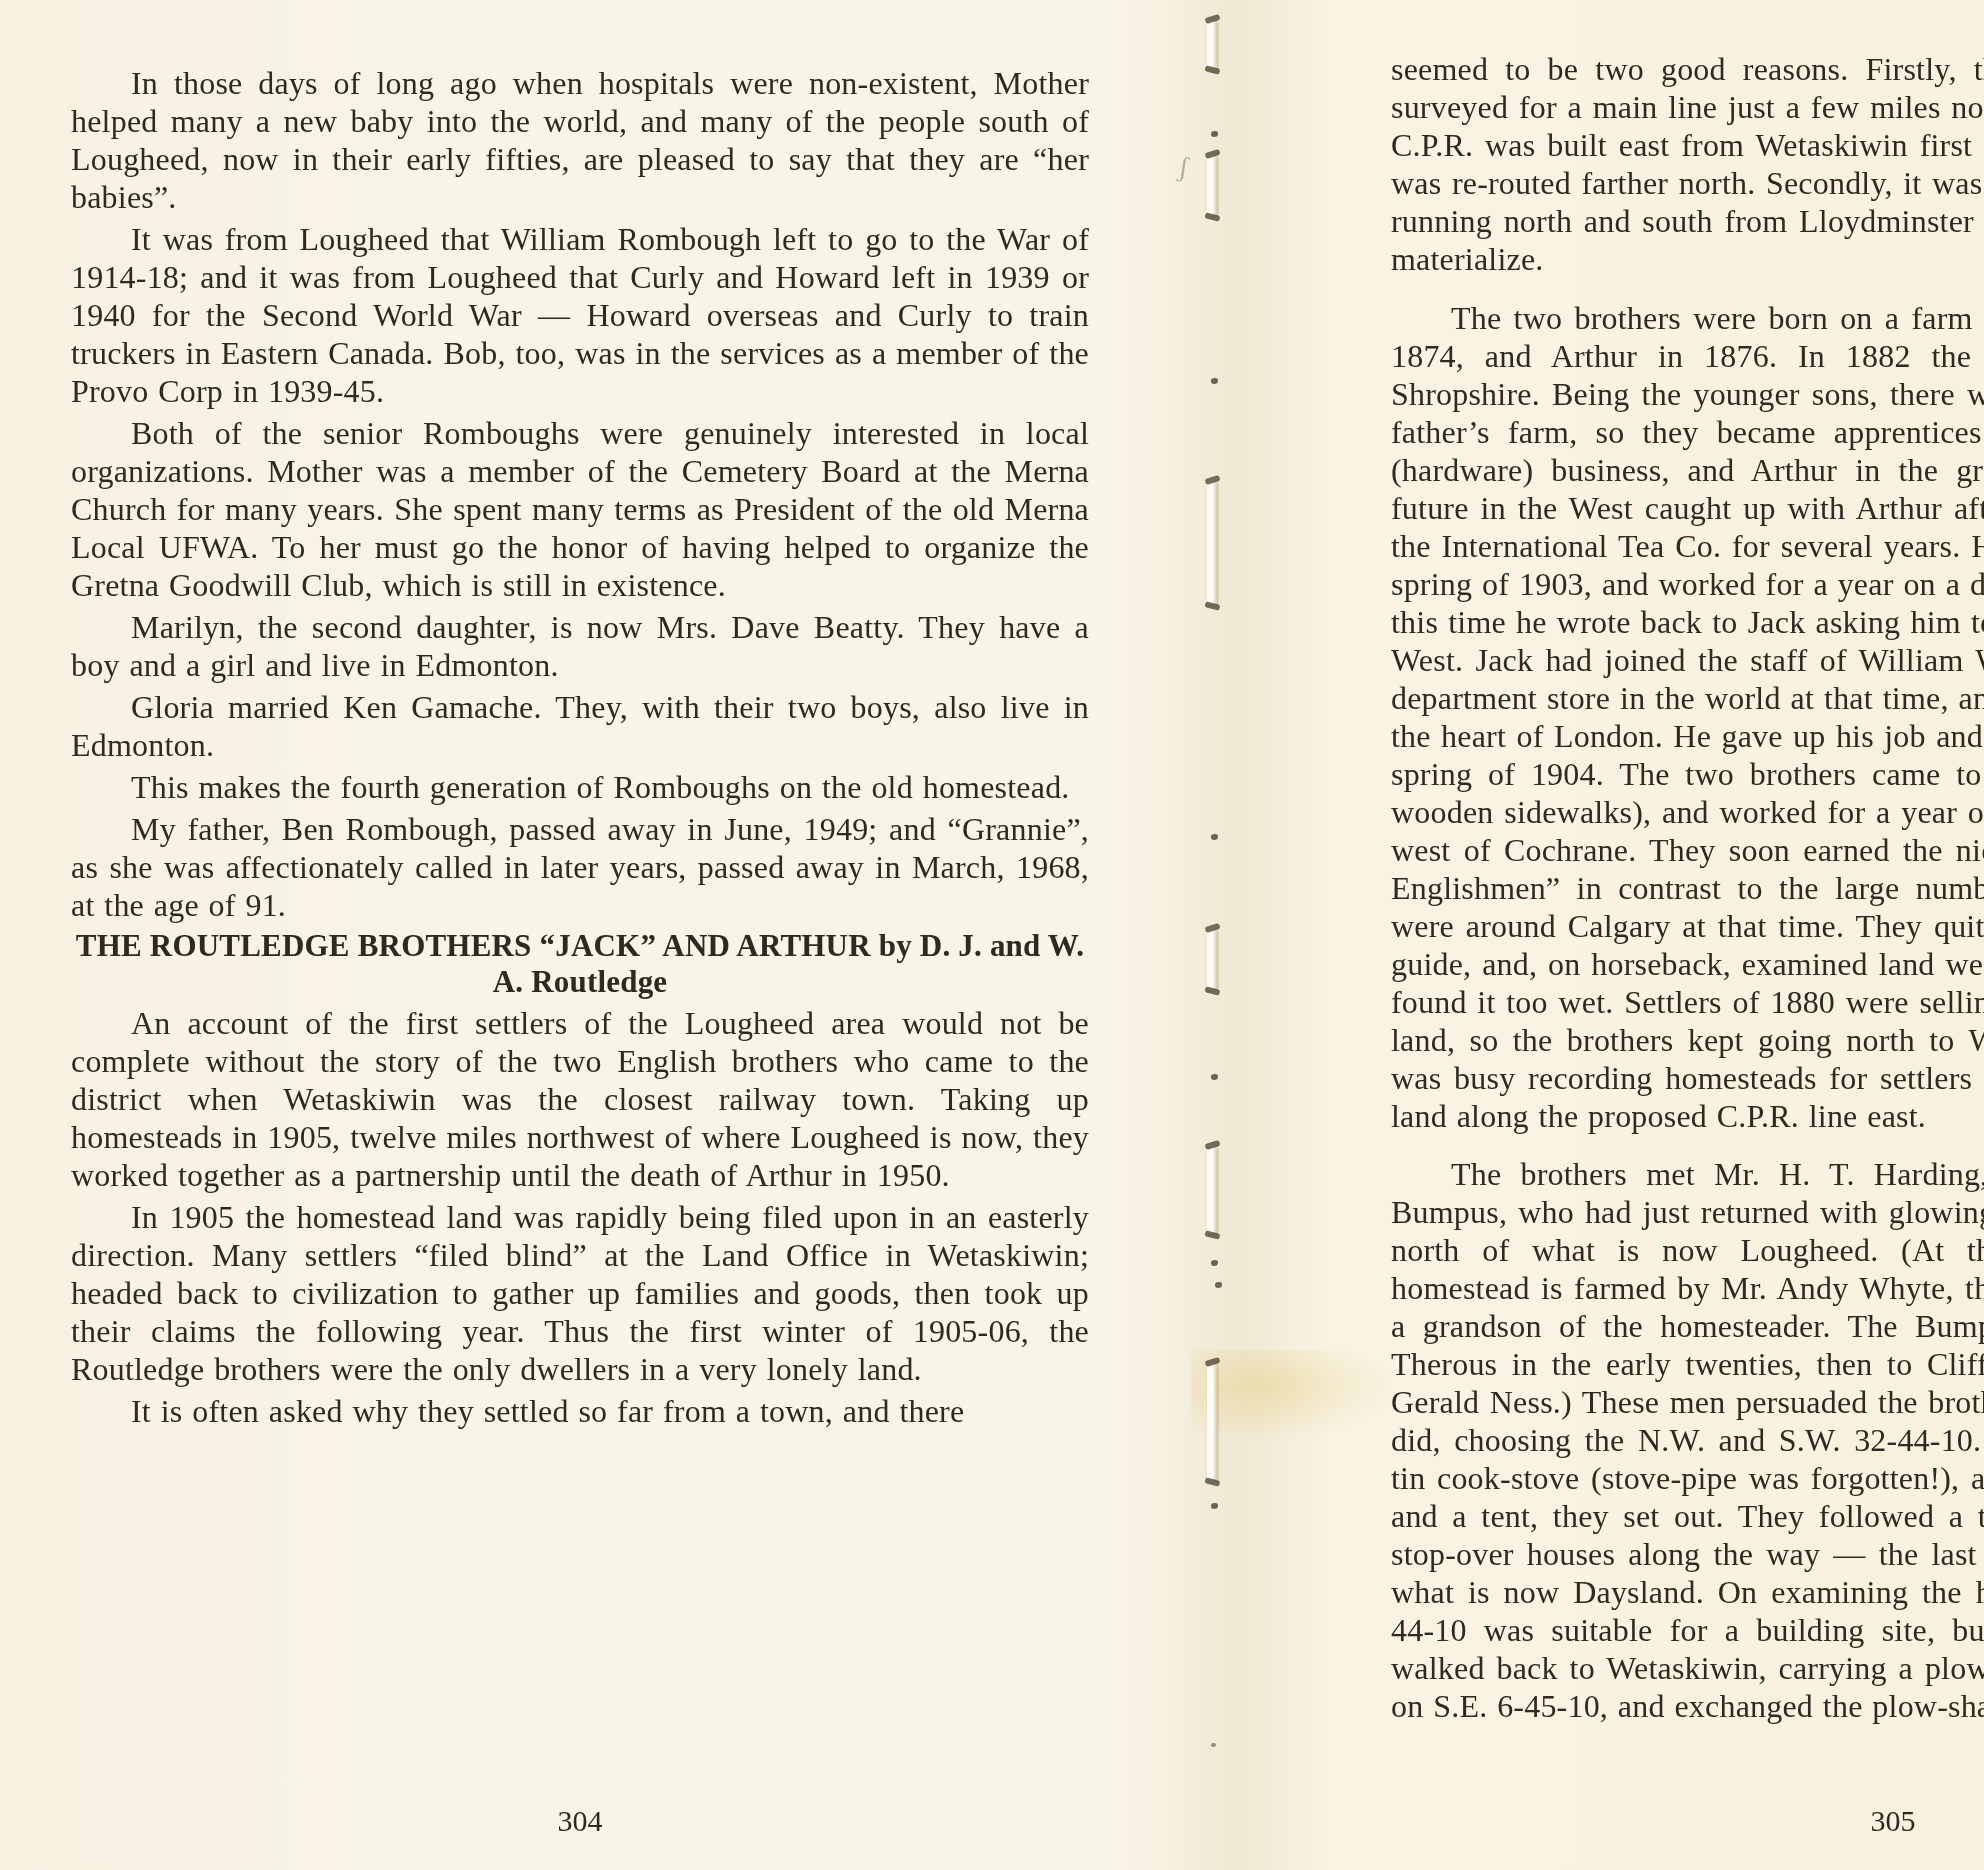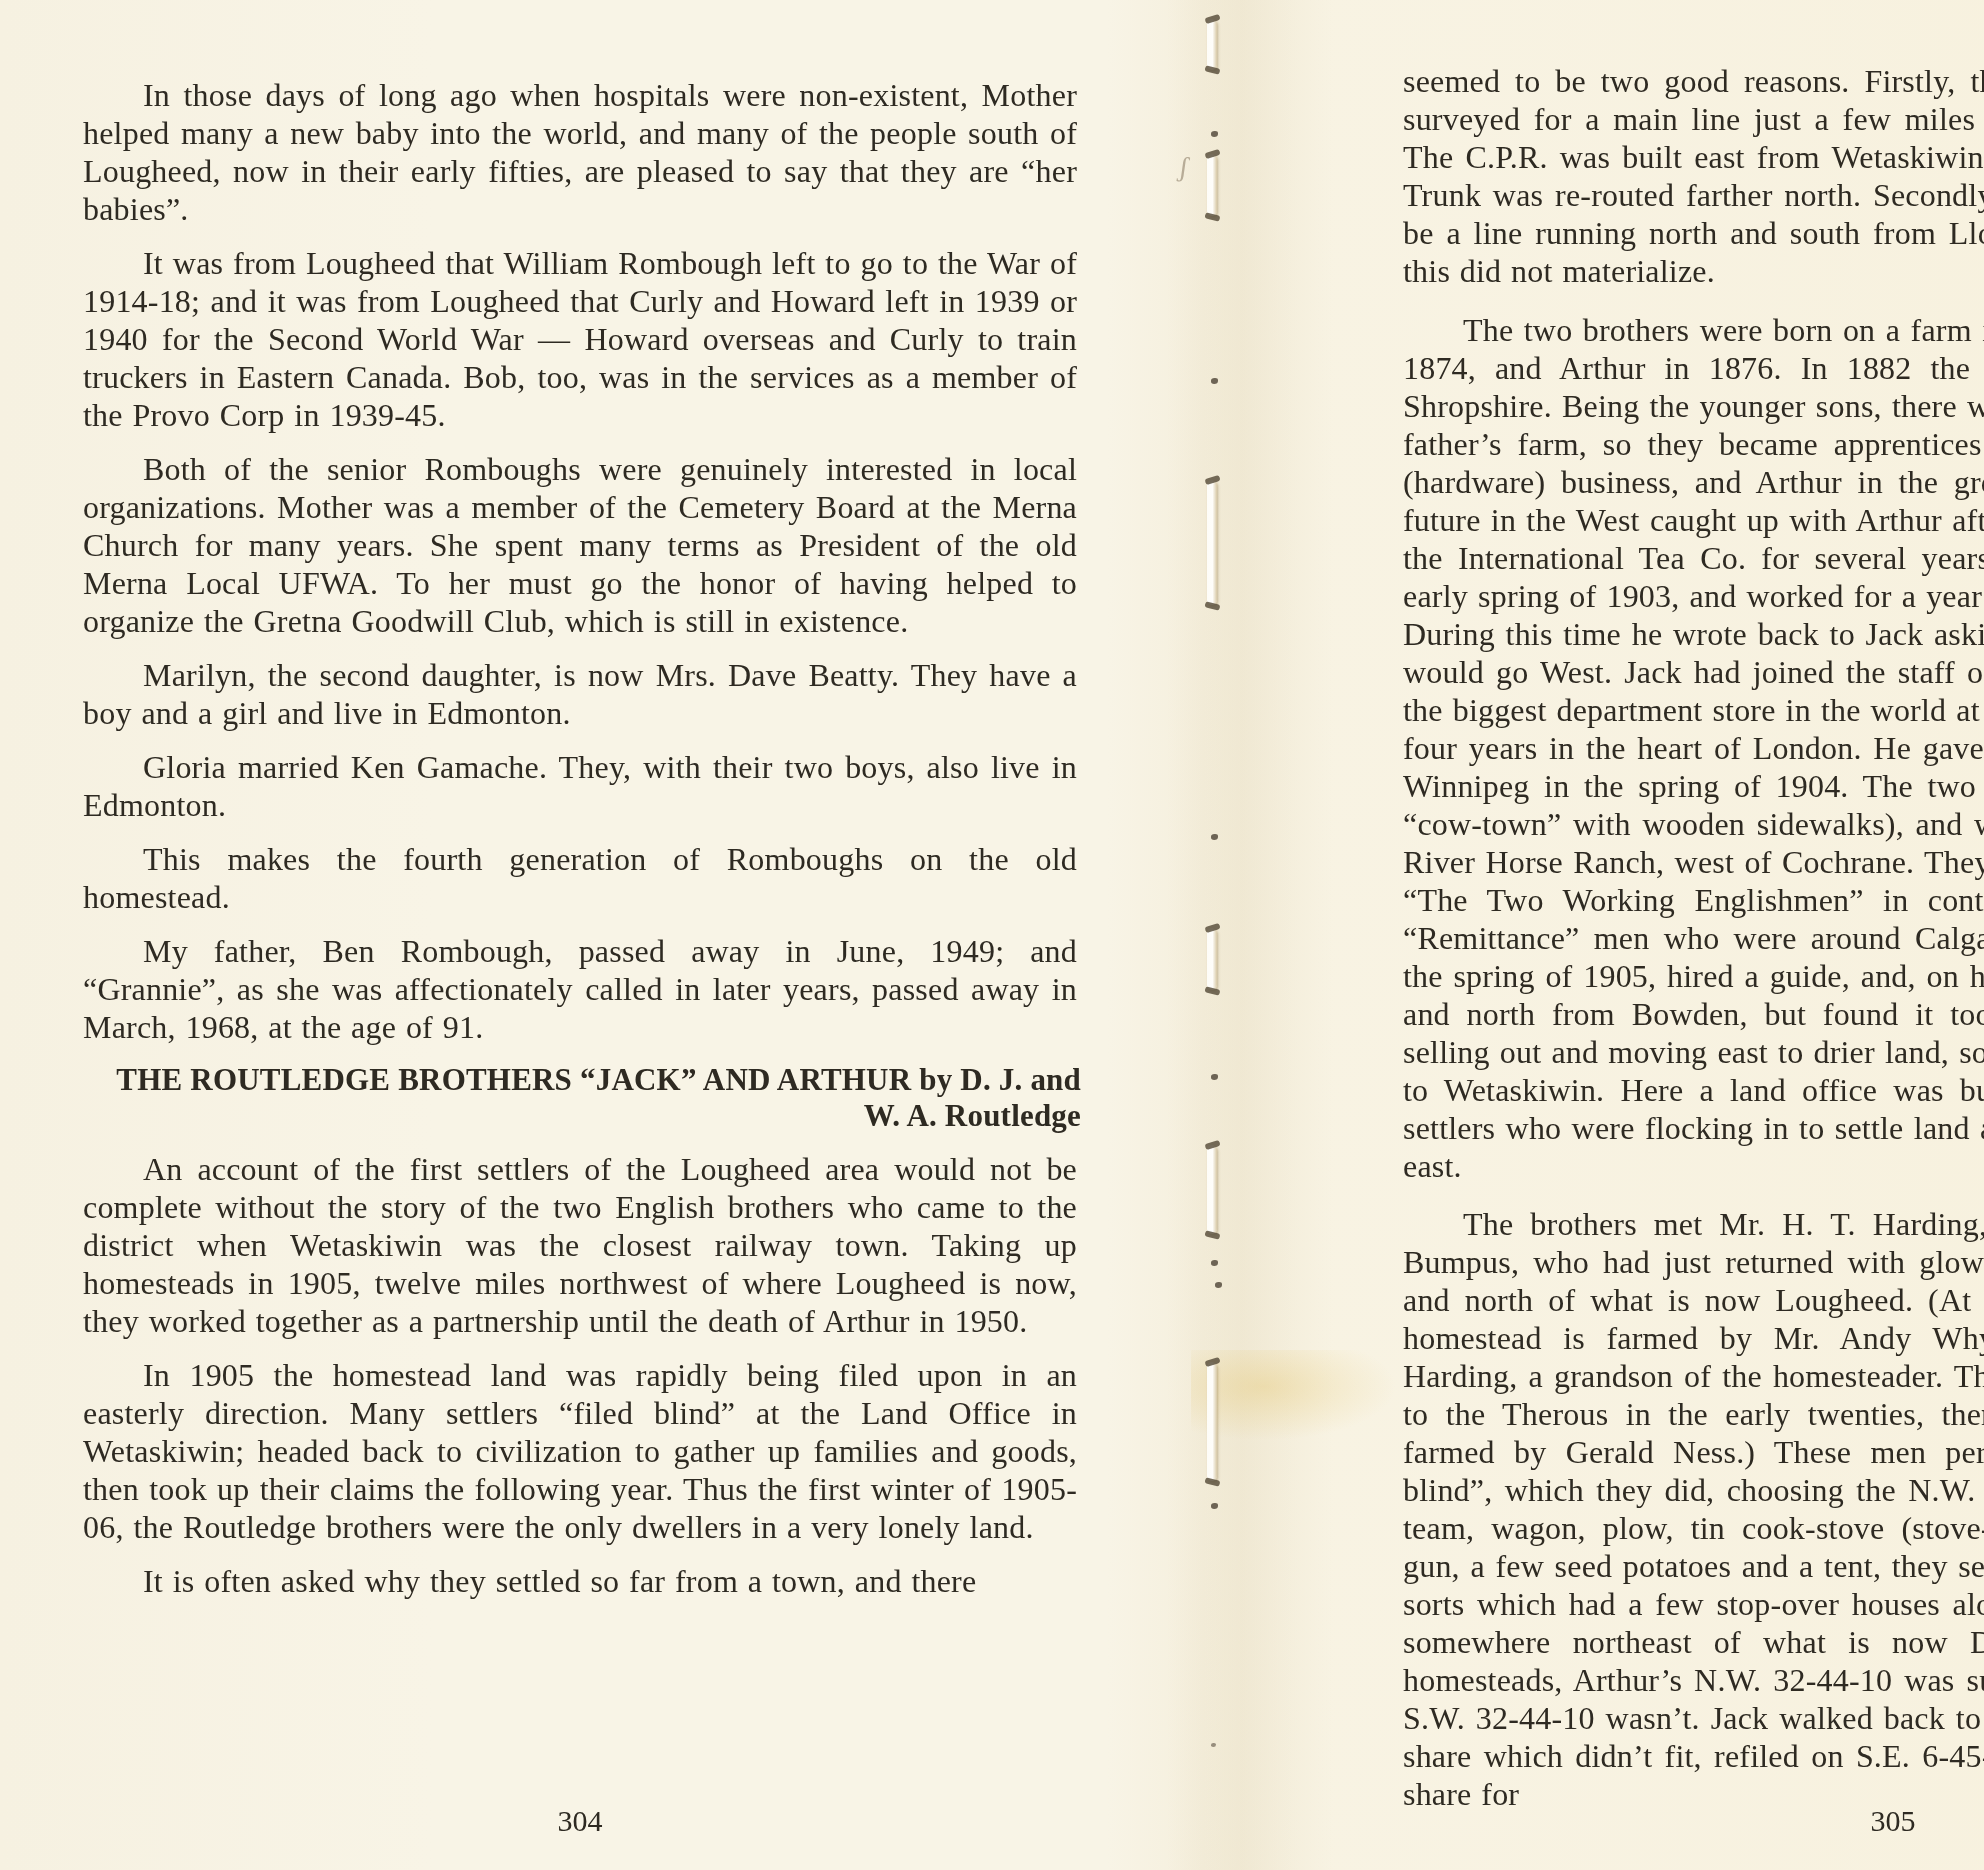--- a/index.html
+++ b/index.html
@@ -15,36 +15,36 @@
     overflow: hidden;
     font-family: "Liberation Serif", "DejaVu Serif", serif;
     color: #2e2a22;
   }
   .page { position: absolute; top: 0; height: 1870px; }
   .page-left  { left: 67px;  width: 1026px; }
   .page-right { left: 1387px; width: 1012px; }
   .textblock-left  { position: absolute; top: 60px; left: 0; width: 100%; }
   .textblock-right { position: absolute; top: 46px; left: 0; width: 100%; }
   .para {
-    margin: 16px;
+    margin: 4px;
     font-size: 32px;
     line-height: 38px;
     text-align: justify;
     letter-spacing: 0.2px;
     word-spacing: 1.6px;
   }
   .indent { text-indent: 60px; }
   .noindent { text-indent: 0; }
   .gap { margin-top: 20.6px; }
   .heading {
-    margin: 12px;
+    margin: 4px;
     font-size: 31px;
     line-height: 36px;
     font-weight: bold;
-    text-align: right;
+    text-align: center;
     letter-spacing: 0.2px;
   }
   .pagenum {
     position: absolute;
     top: 1805px;
     left: 0;
     width: 100%;
     text-align: center;
     font-size: 30px;
     line-height: 32px;

